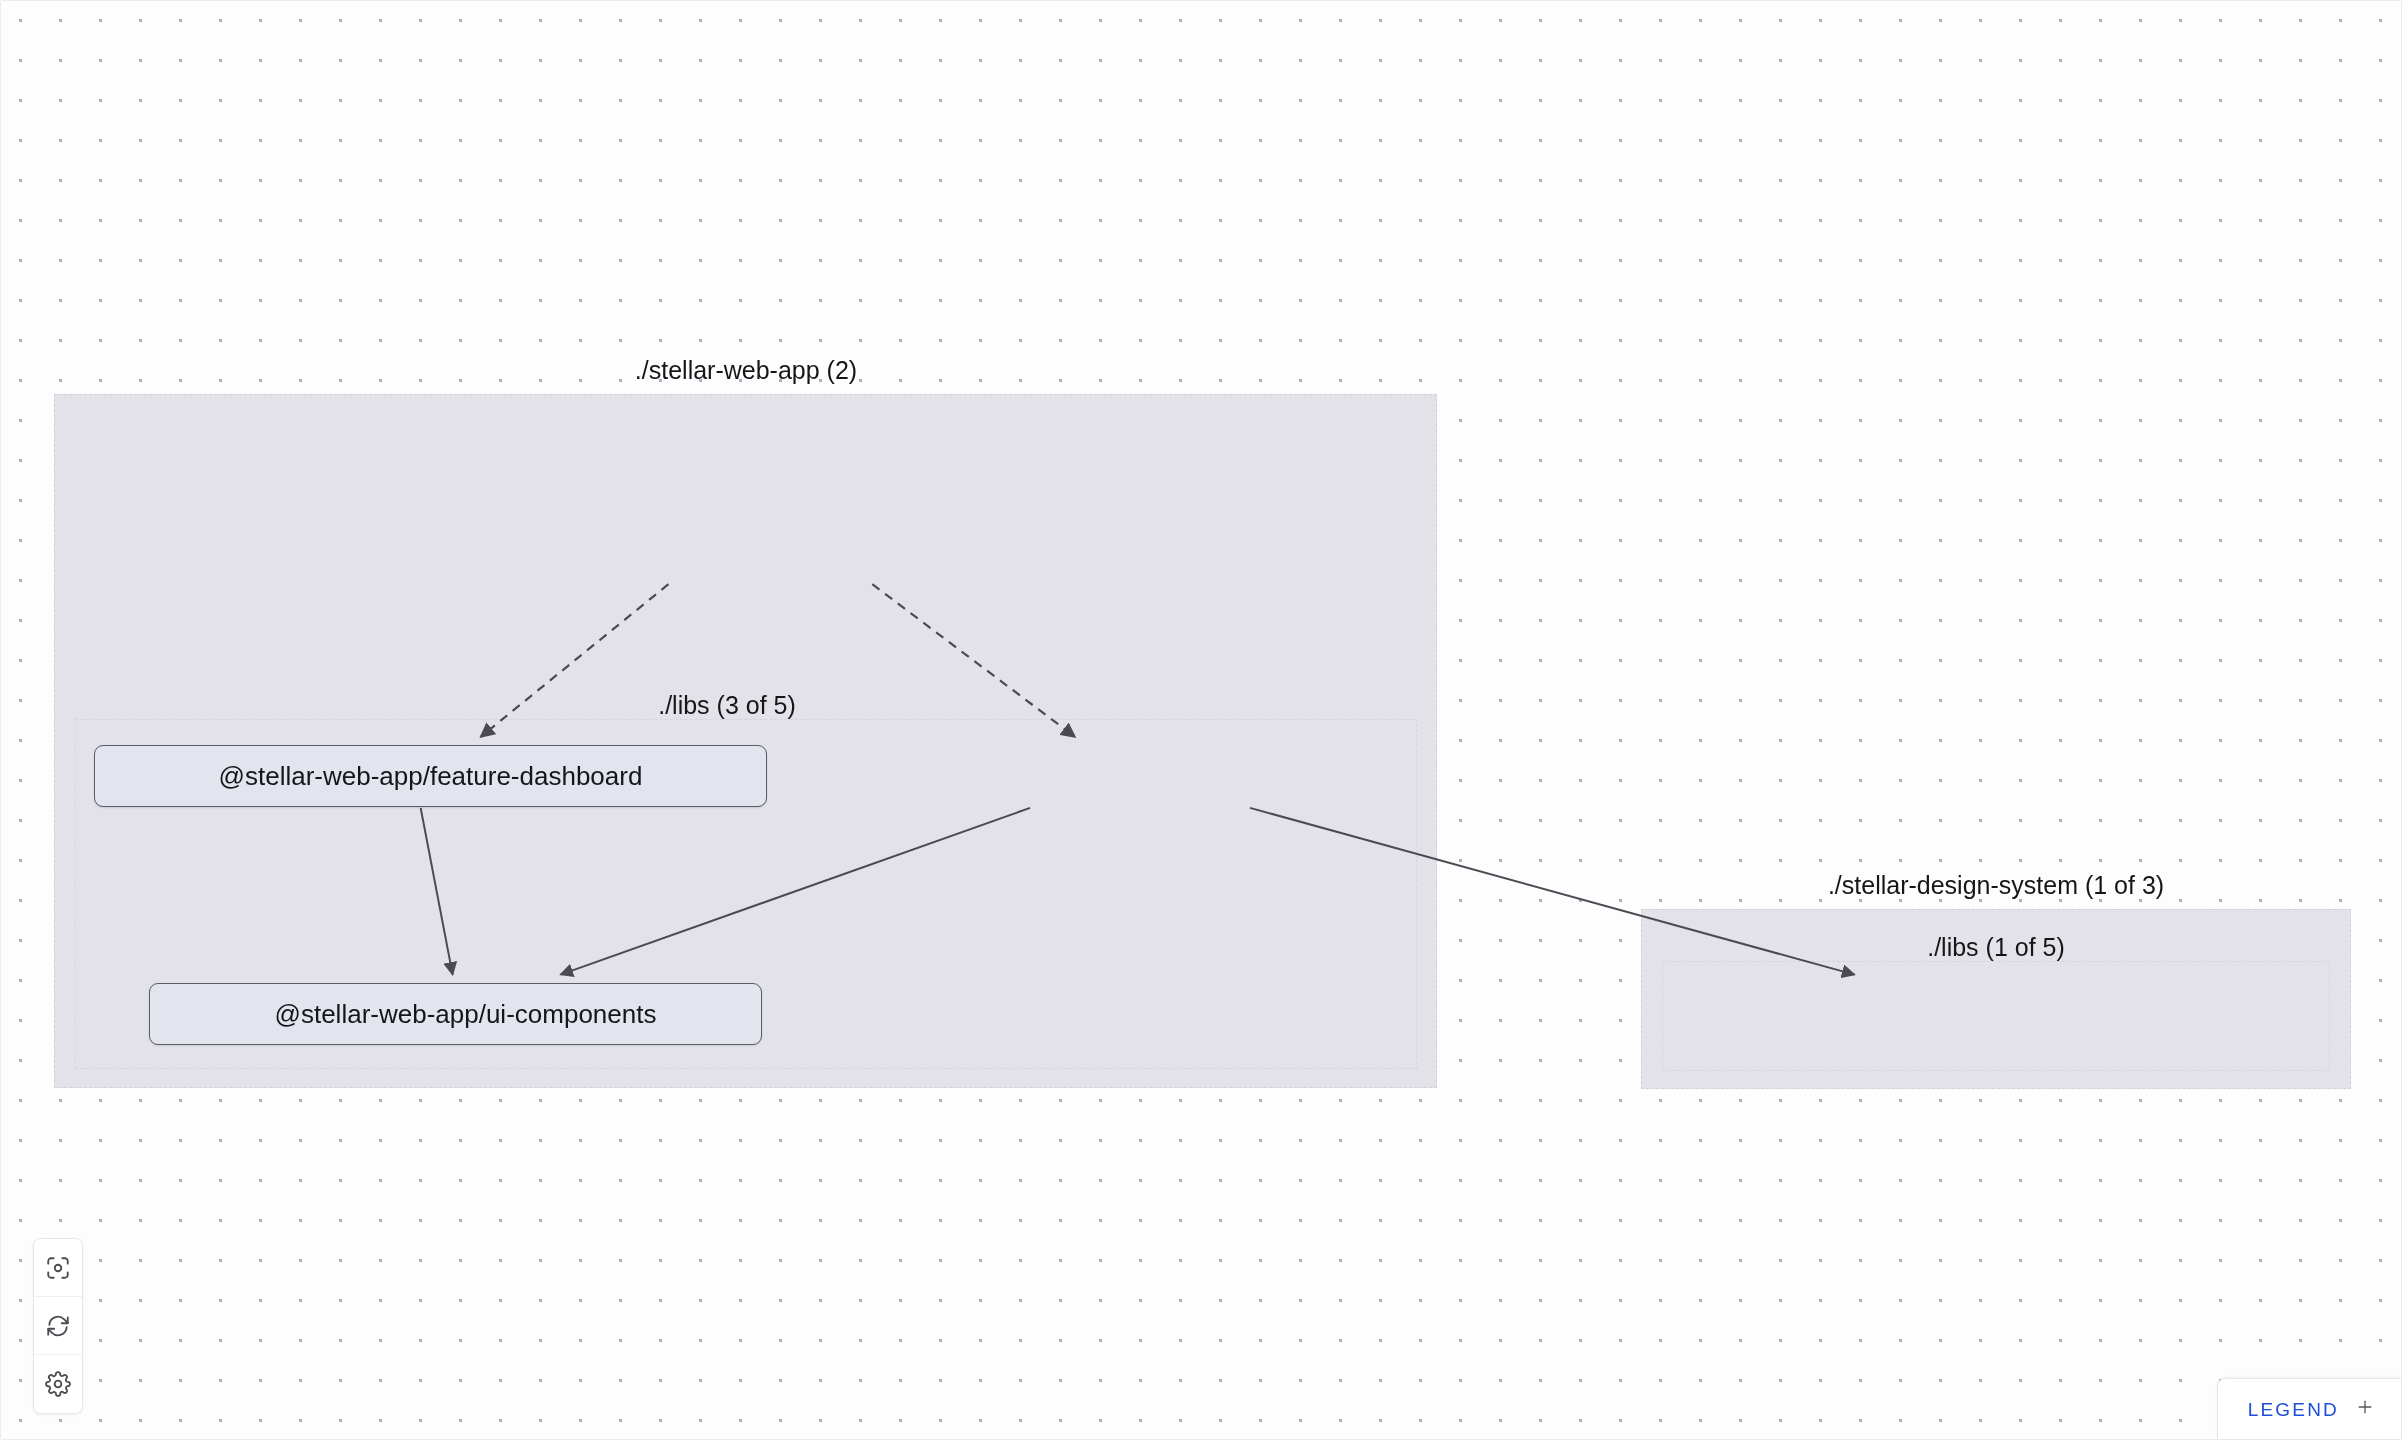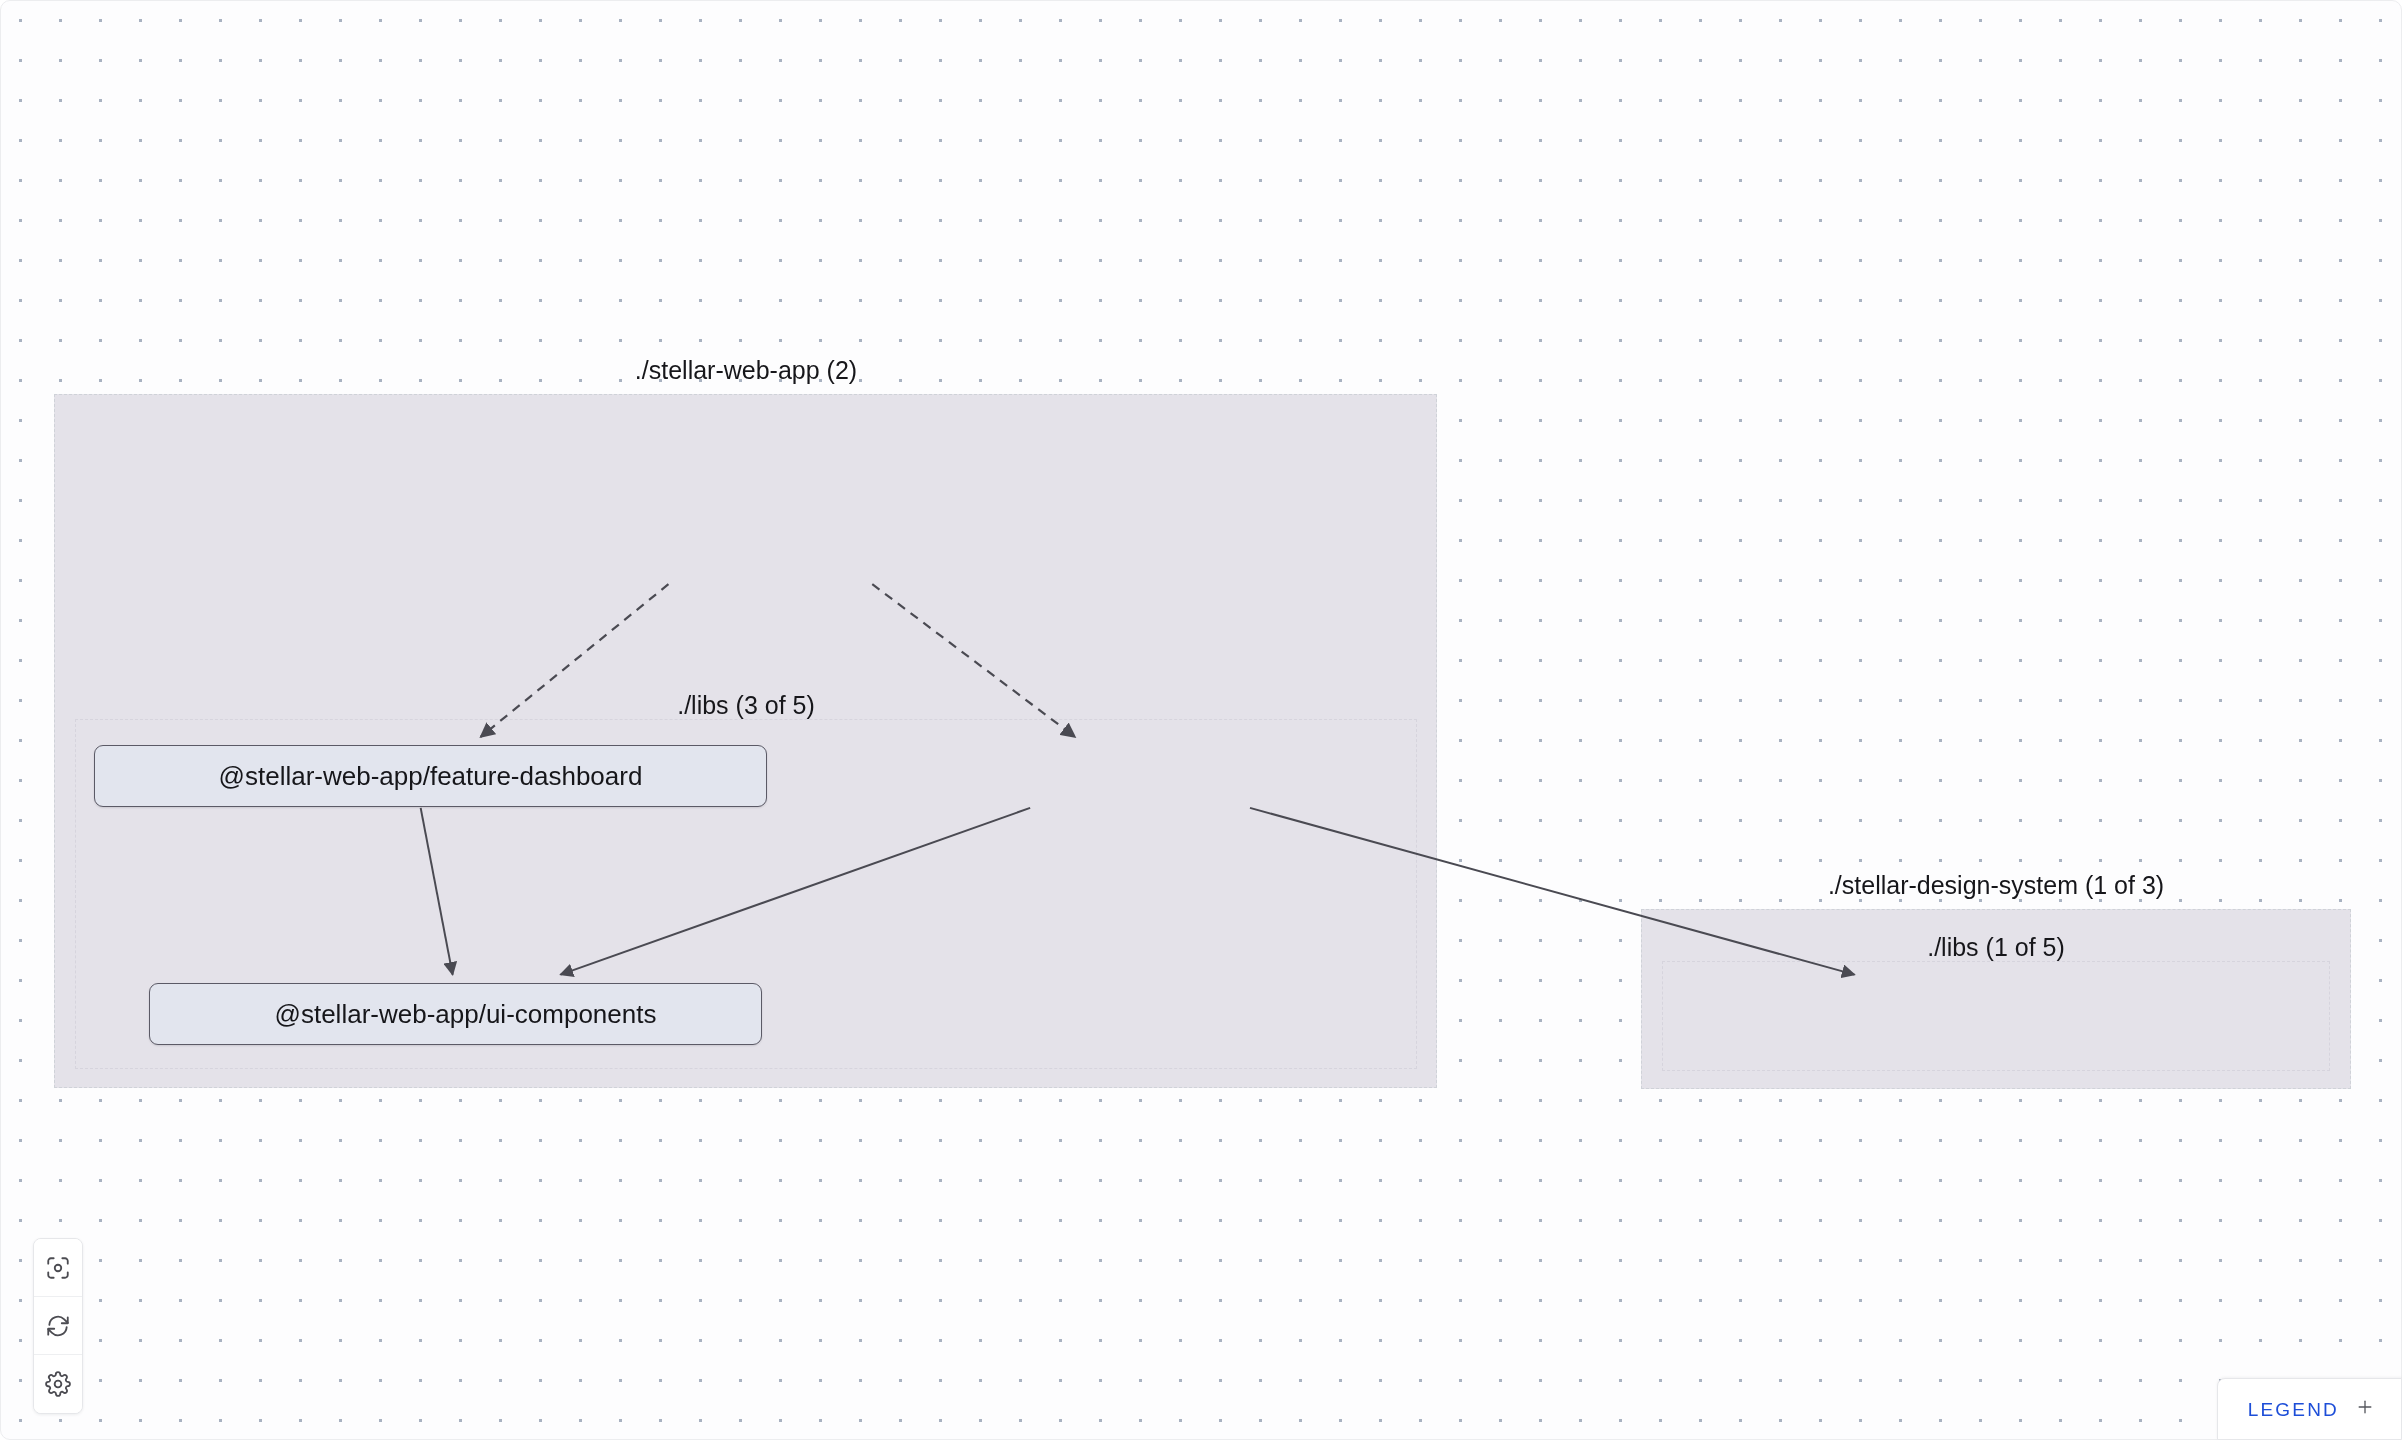--- a/index.html
+++ b/index.html
@@ -23,21 +23,21 @@
 
   
   #graph-canvas {
     position: absolute;
     inset: 0;
     background-color: #fdfdfe;
     background-image: radial-gradient(circle at 1.6px 1.6px, #a8b2c1 1.6px, transparent 1.7px);
     background-size: 40px 40px;
     background-position: 18px 18px;
     border: 1px solid #ecedef;
-    border-radius: 10px;
+    border-radius: 2px;
     box-sizing: border-box;
     text-decoration: underline;
   }
 
   
   #edge-layer {
     position: absolute;
     inset: 0;
     width: 100%;
     height: 100%;
@@ -180,21 +180,21 @@
 <body>
 
 <div id="app">
 
   <div id="graph-canvas">
 
     <div class="group-box group-outer" style="left:53px; top:393px; width:1383px; height:694px;"></div>
     <div class="group-label centered" style="left:745px; top:357px;">./stellar-web-app (2)</div>
 
     <div class="group-box group-inner" style="left:74px; top:718px; width:1342px; height:350px;"></div>
-    <div class="group-label centered" style="left:745px; top:692px;">./libs (3 of 5)</div>
+    <div class="group-label centered" style="left:726px; top:692px;">./libs (3 of 5)</div>
 
     <div class="group-box group-outer" style="left:1640px; top:908px; width:710px; height:180px;"></div>
     <div class="group-label centered" style="left:1995px; top:872px;">./stellar-design-system (1 of 3)</div>
 
     <div class="group-box group-inner" style="left:1661px; top:960px; width:668px; height:110px;"></div>
     <div class="group-label centered" style="left:1995px; top:934px;">./libs (1 of 5)</div>
 
     <svg id="edge-layer" viewBox="0 0 2402 1440" preserveAspectRatio="none">
       <defs>
         <marker id="arrow-head" viewBox="0 0 10 10" refX="9" refY="5" markerWidth="7" markerHeight="7" orient="auto-start-reverse">

